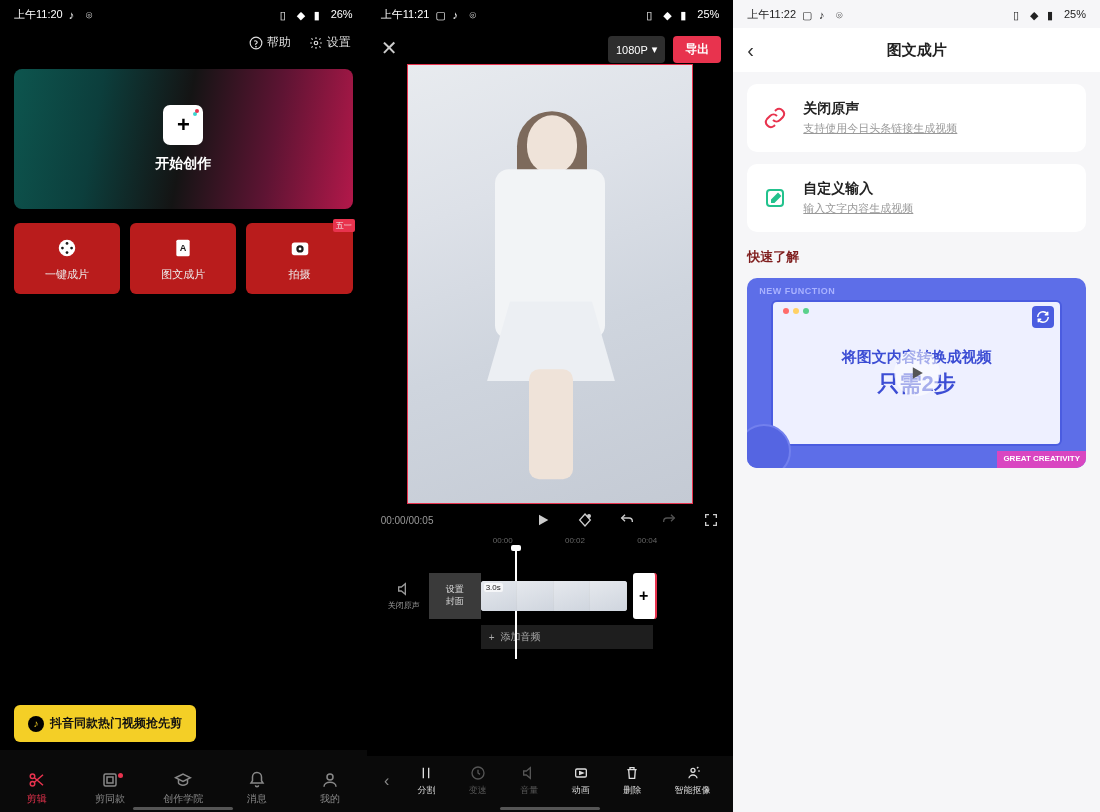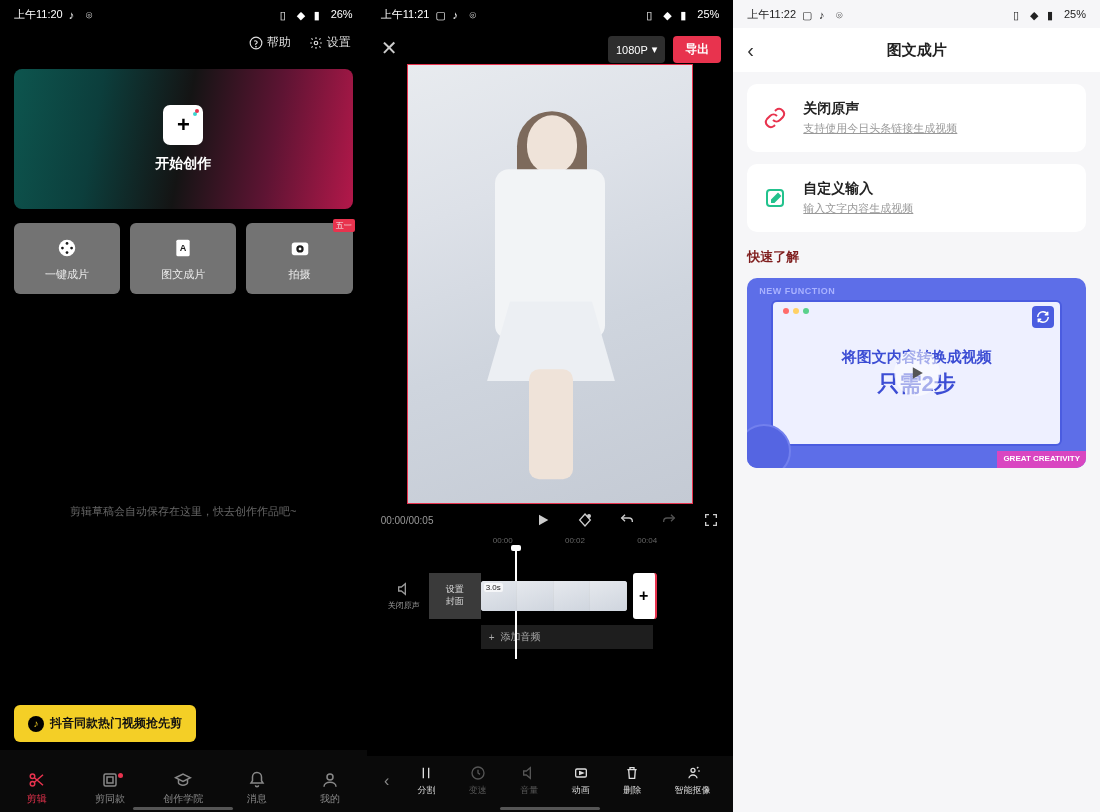--- a/index.html
+++ b/index.html
@@ -73,21 +73,21 @@
   box-shadow: -2px 3px 0 #3dd4d0;
 }
 .hero-text { font-size: 14px; font-weight: 600; }
 .quick-row {
   margin: 14px 14px 0;
   display: flex;
   gap: 10px;
 }
 .qcard {
   flex: 1;
-  background: #737373;
+  background: #b91c1c;
   border-radius: 6px;
   padding: 14px 0 12px;
   display: flex;
   flex-direction: column;
   align-items: center;
   gap: 8px;
   position: relative;
   font-size: 11px;
   color: #eee;
 }
@@ -576,21 +576,20 @@
         <svg width="22" height="22" viewBox="0 0 24 24" fill="#fff">
             <rect x="3" y="6" width="18" height="14" rx="3"></rect>
             <circle cx="12" cy="13" r="4" fill="#1b1b1b"></circle>
             <circle cx="12" cy="13" r="1.5" fill="#fff"></circle>
           </svg>
       </div>
       <span>拍摄</span>
     </div>
   </div>
 
-  <div class="empty-hint">剪辑草稿会自动保存在这里，快去创作作品吧~</div>
 
   <div class="promo">
     <span class="promo-dot">♪</span>
     <span>抖音同款热门视频抢先剪</span>
   </div>
 
   <div class="bottom-nav">
     <div class="nav-item active">
       <svg class="nav-ico" viewBox="0 0 24 24" fill="none" stroke="currentColor" stroke-width="2">
           <circle cx="6" cy="7" r="3"></circle>

